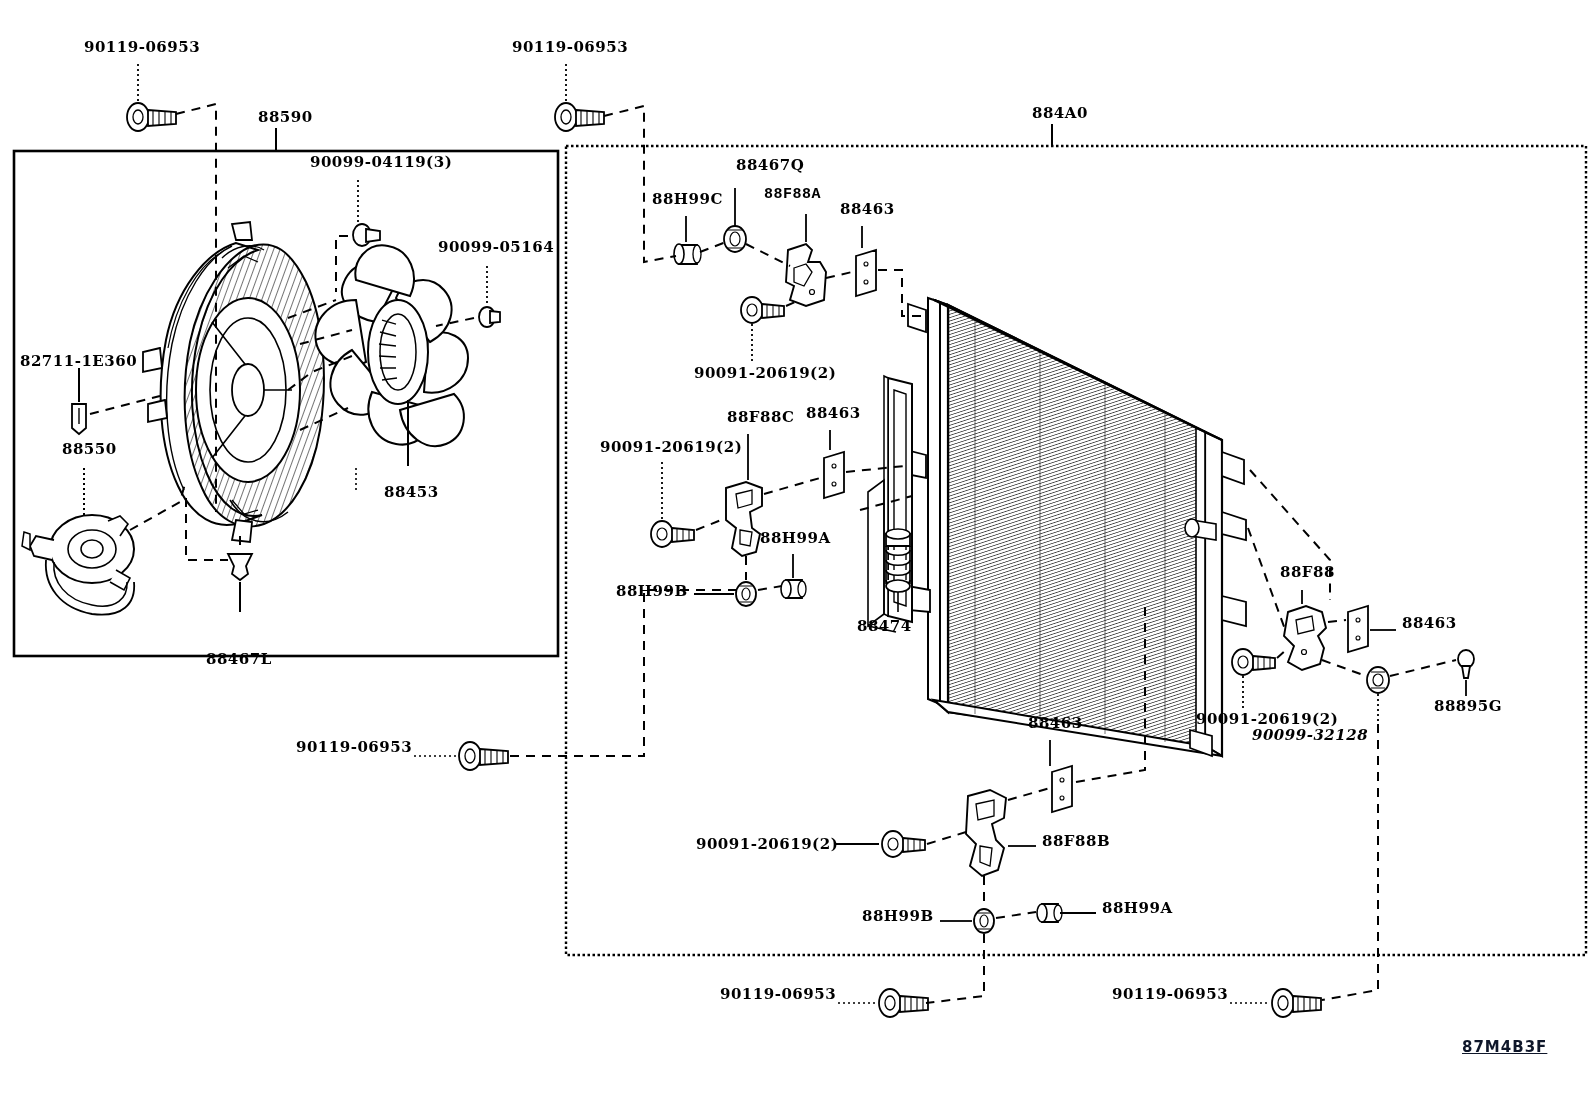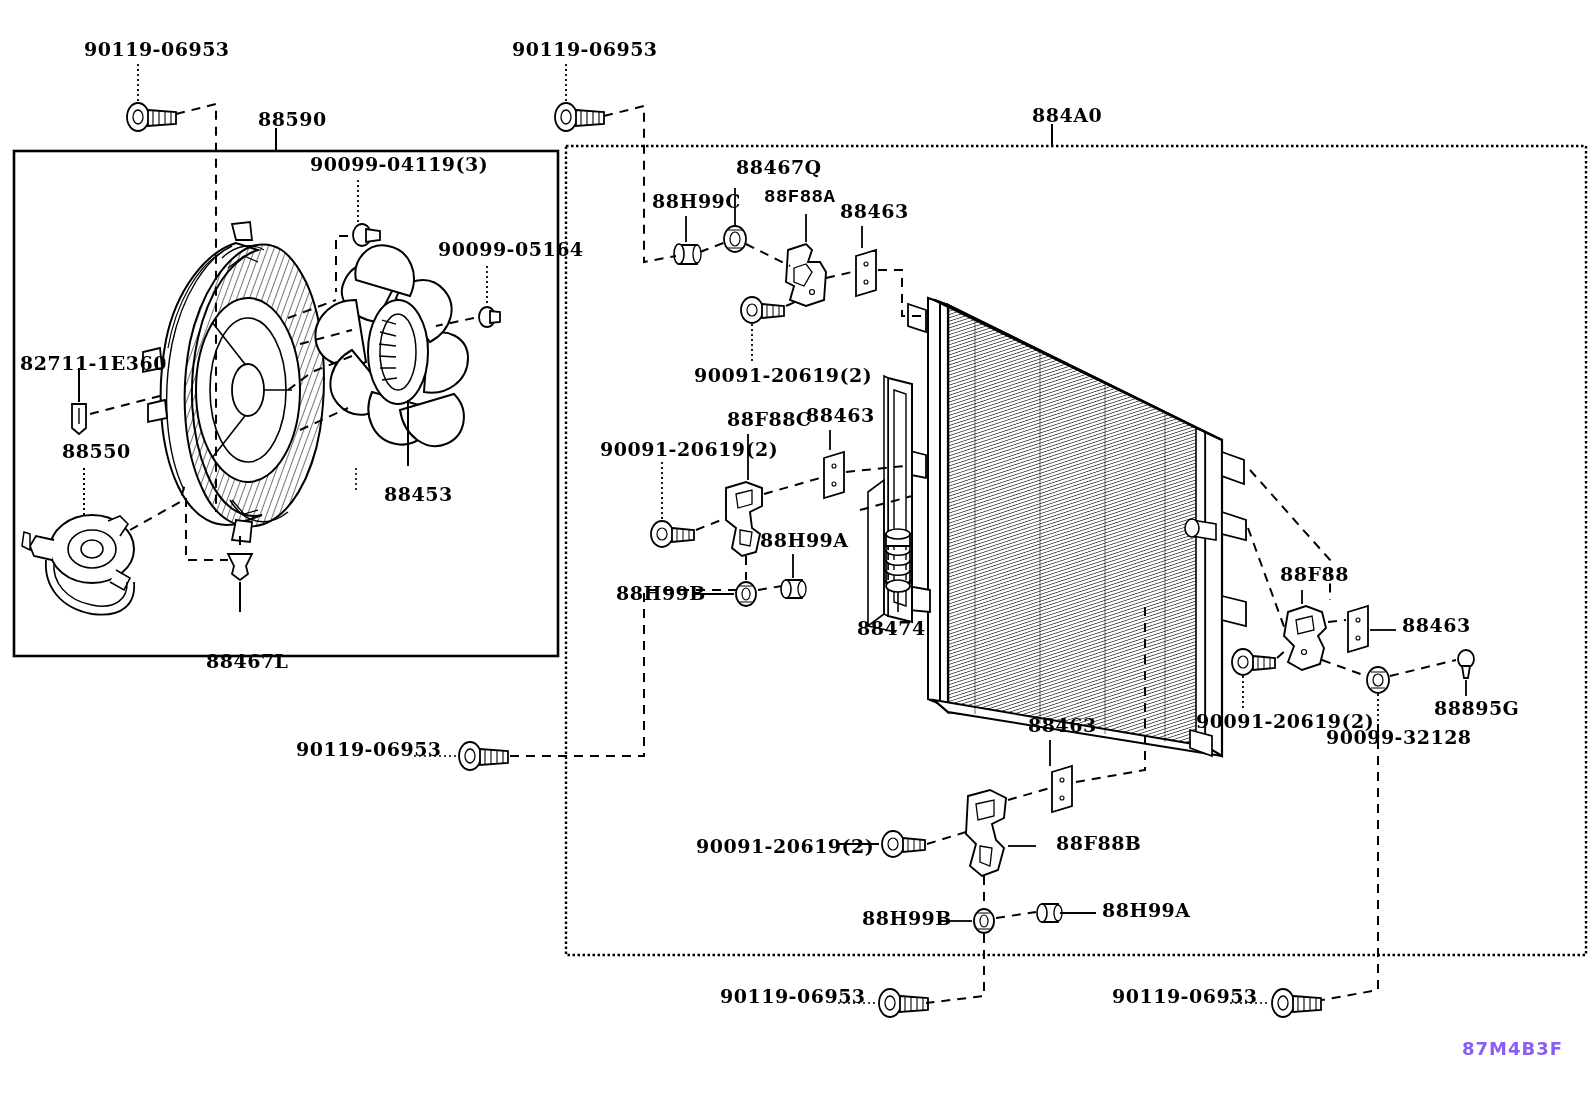--- a/index.html
+++ b/index.html
@@ -1,22 +1,22 @@
 <!DOCTYPE html>
 <html><head>
 <meta charset="utf-8">
 <style>
   html,body{margin:0;padding:0;background:#fff;}
   body{width:1592px;height:1099px;position:relative;overflow:hidden;
        font-family:"DejaVu Serif",serif;color:#000;}
   .stage{position:absolute;left:0;top:0;width:1592px;height:1099px;}
   .lbl{position:absolute;font-family:"DejaVu Serif",serif;font-weight:bold;
-       font-size:19px;letter-spacing:.5px;white-space:nowrap;color:#000;}
+       font-size:15px;letter-spacing:.5px;white-space:nowrap;color:#000;}
   .code{position:absolute;font-family:"DejaVu Sans",sans-serif;font-weight:bold;
-        font-size:18px;letter-spacing:1px;white-space:nowrap;color:#8b5cf6;}
+        font-size:15px;letter-spacing:1px;white-space:nowrap;color:#0f172a;text-decoration:underline;}
   svg.art{position:absolute;left:0;top:0;width:1592px;height:1099px;
           pointer-events:none;}
 </style>
 </head>
 <body>
 
 <div class="stage">
 
 <svg class="art" viewBox="0 0 1592 1099">
   <defs>
@@ -509,25 +509,25 @@
 <div class="lbl" style="left:727px; top:408px;">88F88C</div>
 <div class="lbl" style="left:806px; top:404px;">88463</div>
 <div class="lbl" style="left:600px; top:438px;">90091-20619(2)</div>
 <div class="lbl" style="left:760px; top:529px;">88H99A</div>
 <div class="lbl" style="left:616px; top:582px;">88H99B</div>
 <div class="lbl" style="left:857px; top:617px;">88474</div>
 <div class="lbl" style="left:1280px;top:563px;">88F88</div>
 <div class="lbl" style="left:1402px;top:614px;">88463</div>
 <div class="lbl" style="left:1434px;top:697px;">88895G</div>
 <div class="lbl" style="left:1196px;top:710px;">90091-20619(2)</div>
-<div class="lbl" style="left:1326px;top:726px;">90099-32128</div>
+<div class="lbl" style="left:1252px;top:726px;font-style:italic;">90099-32128</div>
 <div class="lbl" style="left:296px; top:738px;">90119-06953</div>
 <div class="lbl" style="left:1028px;top:714px;">88463</div>
 <div class="lbl" style="left:696px; top:835px;">90091-20619(2)</div>
-<div class="lbl" style="left:1042px;top:832px;margin-left:14px;">88F88B</div>
+<div class="lbl" style="left:1042px;top:832px;">88F88B</div>
 <div class="lbl" style="left:862px; top:907px;">88H99B</div>
 <div class="lbl" style="left:1102px;top:899px;">88H99A</div>
 <div class="lbl" style="left:720px; top:985px;">90119-06953</div>
 <div class="lbl" style="left:1112px;top:985px;">90119-06953</div>
 
 <div class="code" style="left:1462px; top:1038px;">87M4B3F</div>
 
 </div>
 
 </body></html>

